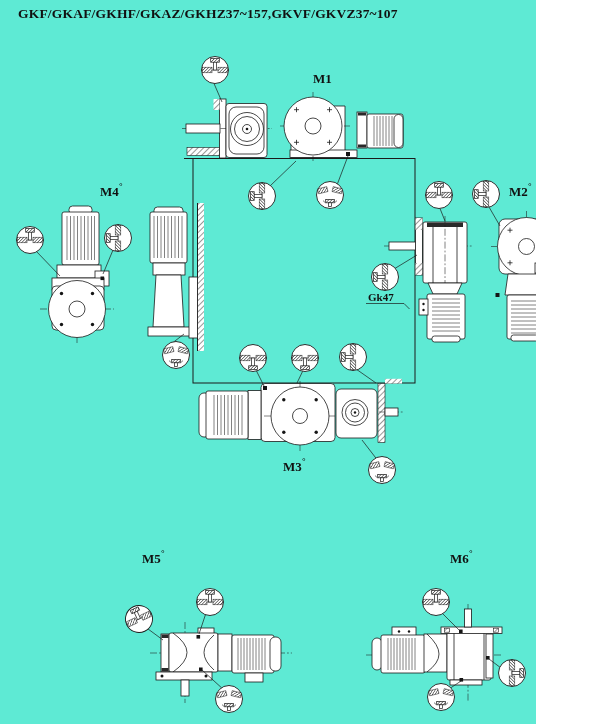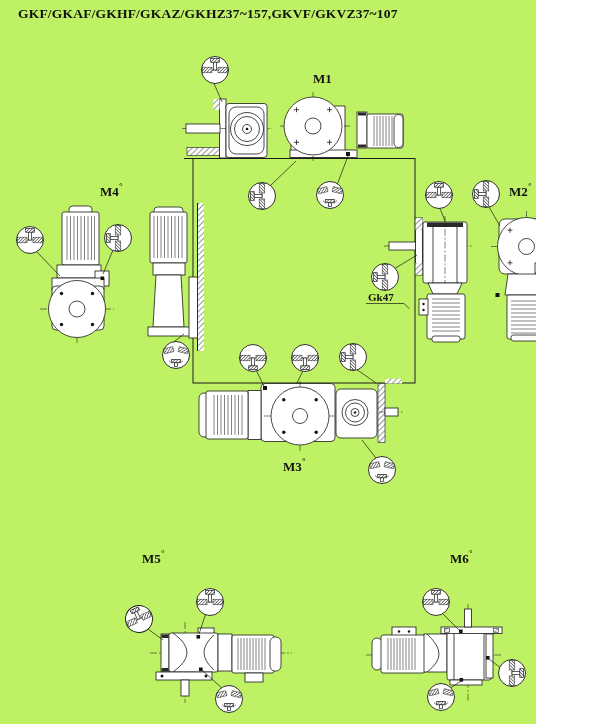--- a/index.html
+++ b/index.html
@@ -1,16 +1,16 @@
 <!DOCTYPE html>
 <html><head>
 <meta charset="utf-8">
 <style>
   html,body{margin:0;padding:0;background:#fff;}
-  #stage{position:relative;width:536px;height:724px;background:#bef264;overflow:hidden;
+  #stage{position:relative;width:536px;height:724px;background:#5eead4;overflow:hidden;
          font-family:"Liberation Serif",serif;}
   #title{position:absolute;left:18px;top:6px;font-weight:bold;font-size:13.5px;
          letter-spacing:.2px;color:#111;white-space:nowrap;}
   svg{position:absolute;left:0;top:0;}
   .s  {stroke:#1a1a1a;stroke-width:.8;fill:none;}
   .sw {stroke:#1a1a1a;stroke-width:.8;fill:#fff;}
   .s1 {stroke:#1a1a1a;stroke-width:1;fill:none;}
   .cl {stroke:#1a1a1a;stroke-width:.55;fill:none;stroke-dasharray:7 2 1.8 2;}
   .ld {stroke:#1a1a1a;stroke-width:.7;fill:none;}
   .fin{stroke:#1a1a1a;stroke-width:.55;fill:none;}

